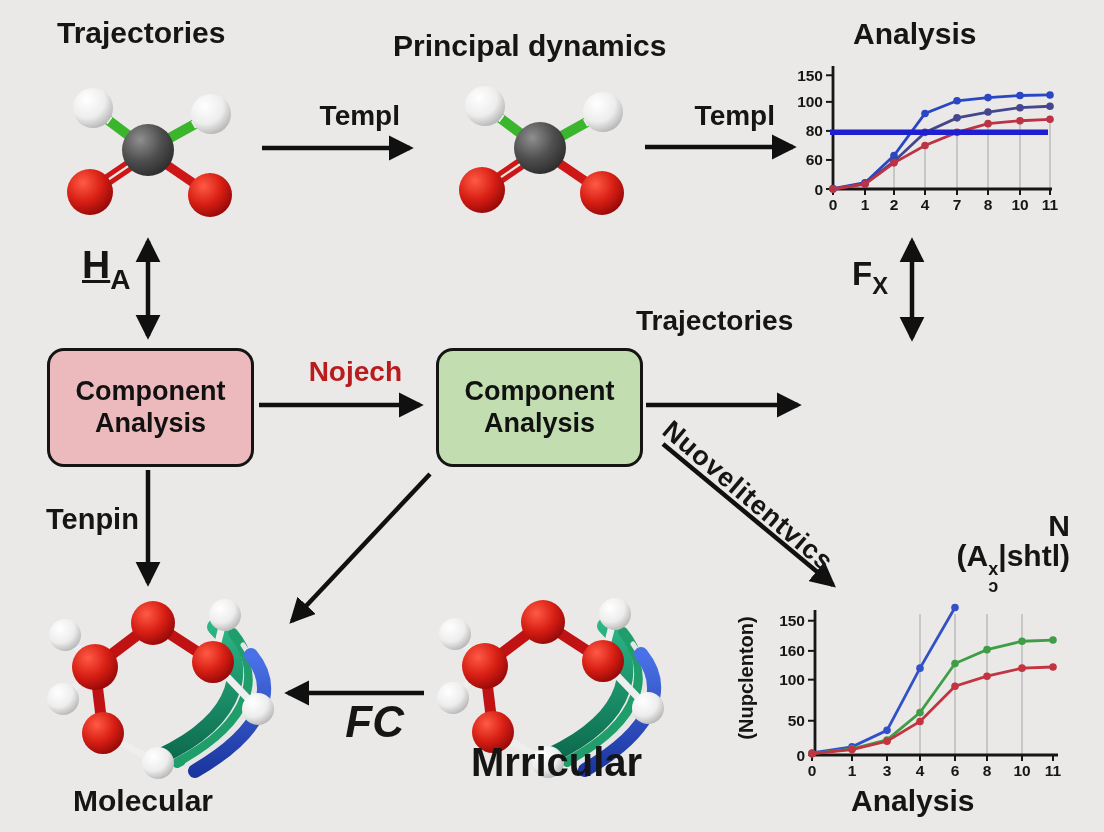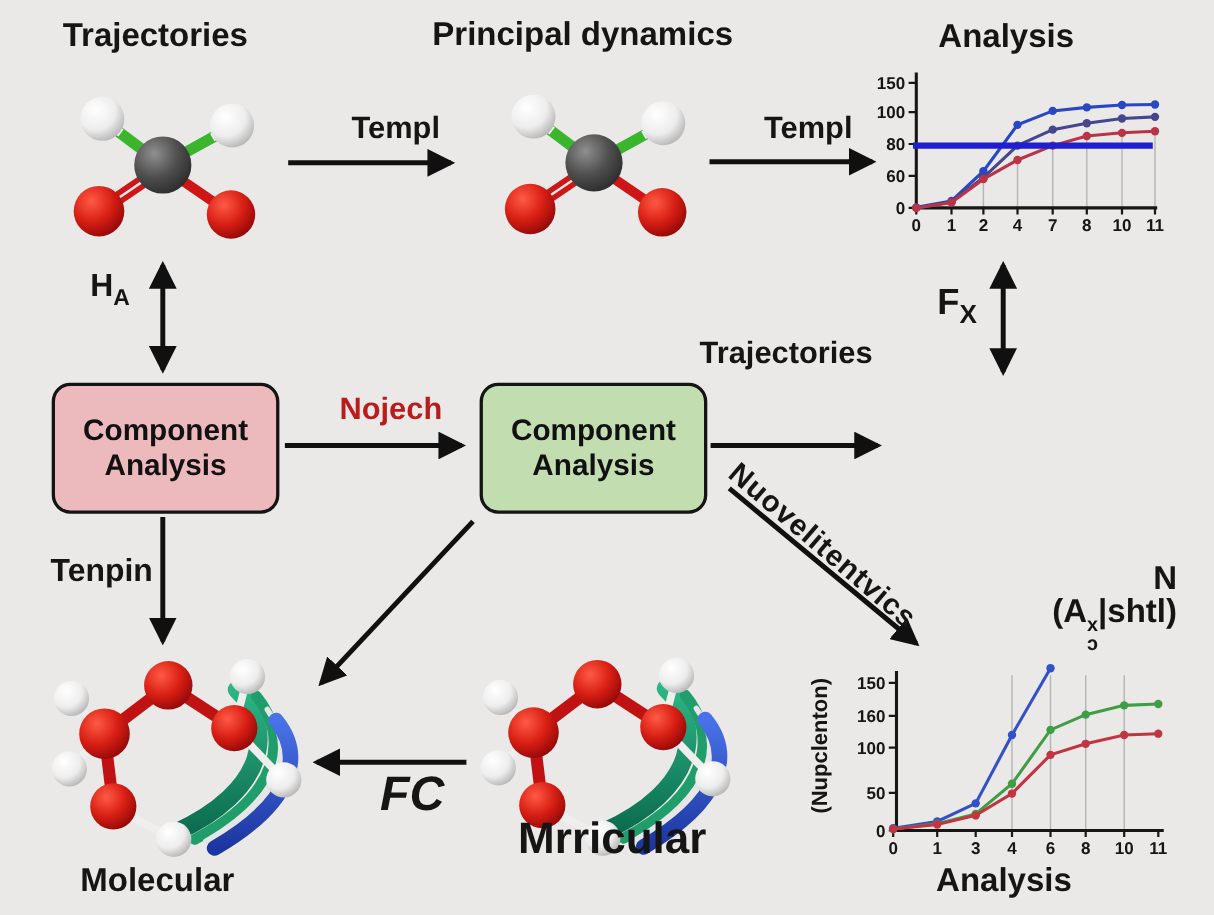--- a/index.html
+++ b/index.html
@@ -123,27 +123,27 @@
   <div class="box" id="box-pink" style="left: 47px; top: 348px; width: 201px; height: 113px; background: rgb(236, 185, 189);">
     <div>Component</div>
     <div>Analysis</div>
   </div>
   <div class="box" id="box-green" style="left: 436px; top: 348px; width: 201px; height: 113px; background: rgb(194, 221, 176);">
     <div>Component</div>
     <div>Analysis</div>
   </div>
 
   <div class="lbl" style="left:57px;top:17px;font-size:30px;">Trajectories</div>
-  <div class="lbl" style="left:393px;top:16px;font-size:30px;">Principal dynamics</div>
+  <div class="lbl" style="left:393px;top:30px;font-size:30px;">Principal dynamics</div>
   <div class="lbl" style="left:853px;top:18px;font-size:30px;">Analysis</div>
 
   <div class="lbl center" style="left:280px;top:101px;width:120px;font-size:28px;">Templ</div>
   <div class="lbl center" style="left:655px;top:101px;width:120px;font-size:28px;">Templ</div>
 
-  <div class="lbl" style="left:82px;top:245px;font-size:29px;">
+  <div class="lbl" style="left:82px;top:245px;font-size:39px;text-decoration:underline;">
     <span>H</span><span class="subch">A</span>
   </div>
 
   <div class="lbl center" id="nojech" style="left: 282px; top: 357px; width: 120px; font-size: 28px; color: #b91c1c;">Nojech</div>
 
   <div class="lbl" style="left:636px;top:306px;font-size:28px;">Trajectories</div>
 
   <div class="lbl" style="left:852px;top:257px;font-size:33px;">
     <span>F</span><span class="subch">X</span>
   </div>

